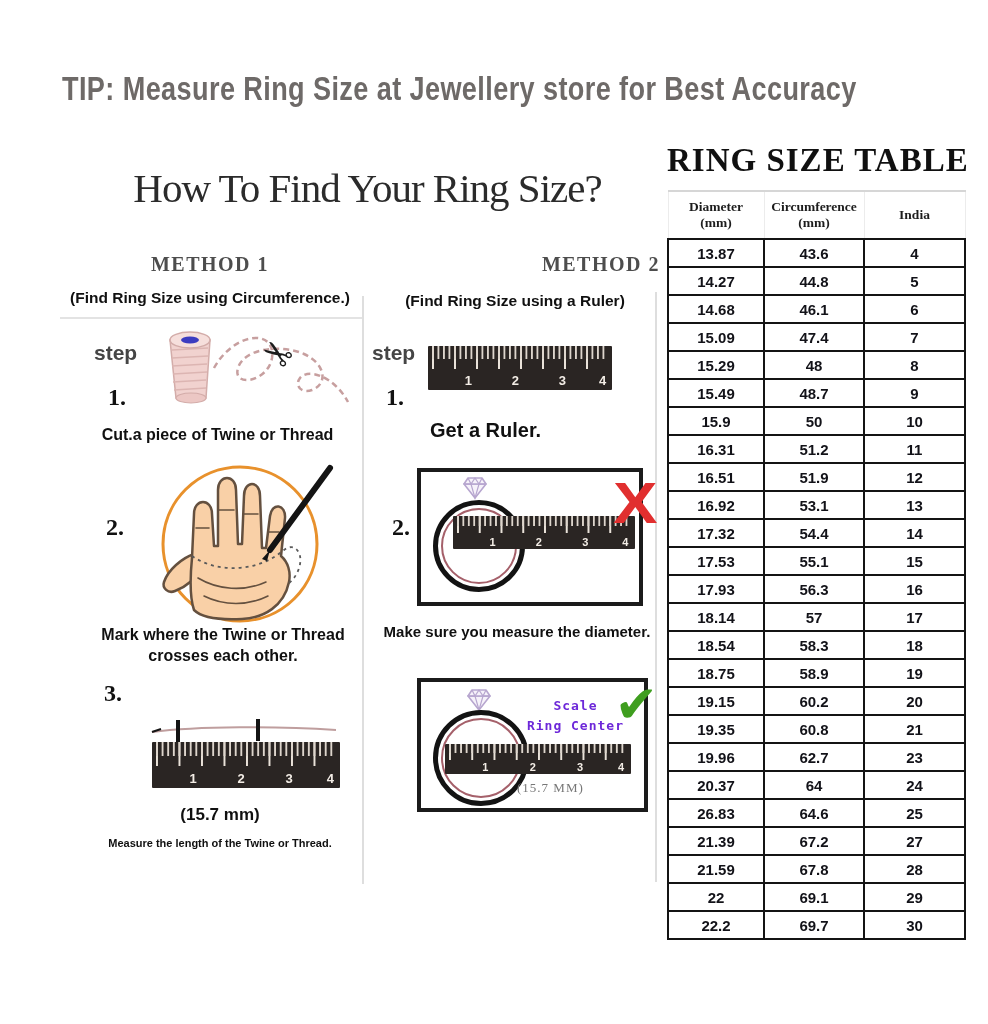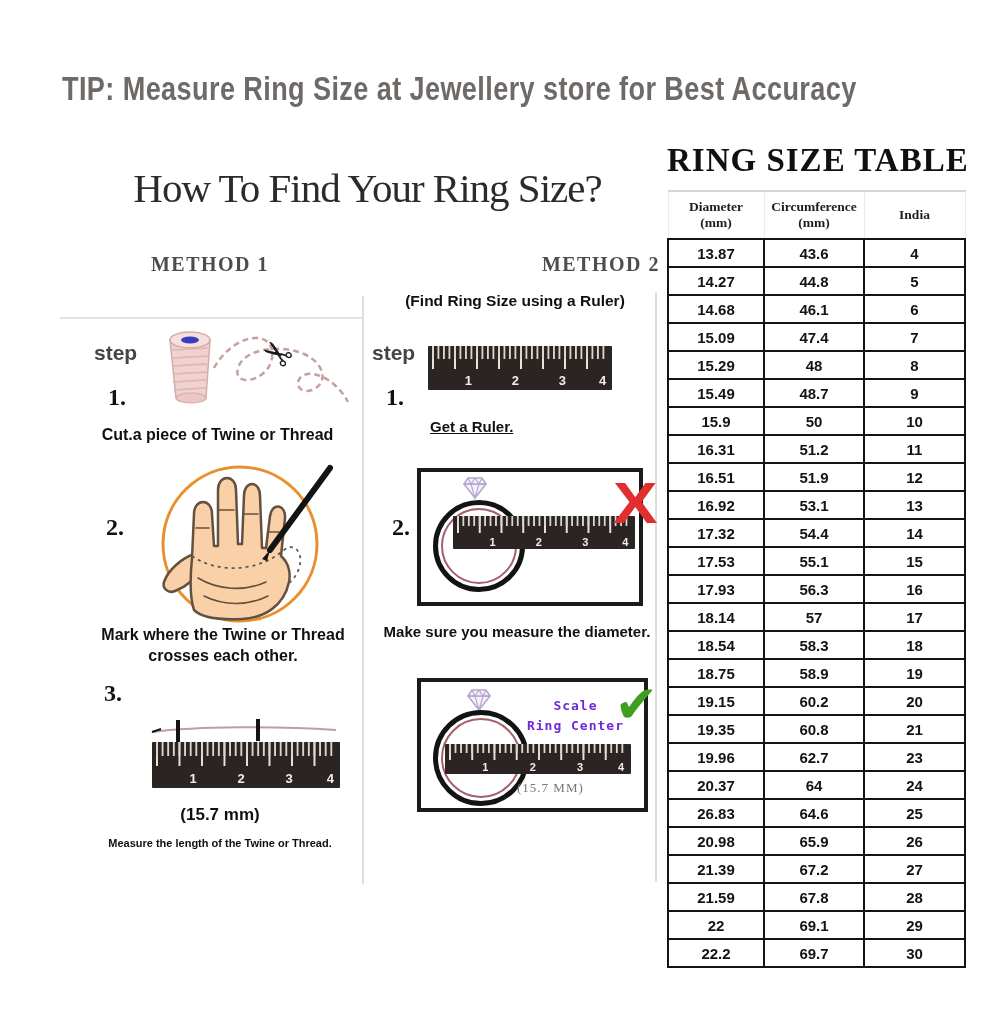--- a/index.html
+++ b/index.html
@@ -100,20 +100,21 @@
 <div id="canvas">
 
   <div class="abs tip-title">TIP: Measure Ring Size at Jewellery store for Best Accuracy</div>
   <div class="abs how-title">How To Find Your Ring Size?</div>
 
   <div class="abs divider-v" style="left:362px; top:296px; height:588px;"></div>
   <div class="abs divider-v" style="left:655px; top:292px; height:590px;"></div>
   <div class="abs divider-h" style="left:60px; top:317px; width:302px;"></div>
 
   <div class="abs method-title" style="left:60px; top:253px;">METHOD 1</div>
+  <div class="abs method-sub" style="left:60px; top:289px;">(Find Ring Size using Circumference.)</div>
 
   <div class="abs method-title" style="left:370px; top:253px; width:290px;text-align:right;">METHOD 2</div>
   <div class="abs method-sub" style="left:370px; top:292px; width:290px;">(Find Ring Size using a Ruler)</div>
 
   <div class="abs step-word" style="left:94px; top:341px;">step</div>
   <div class="abs step-no" style="left:108px; top:384px;">1.</div>
   <svg class="abs" style="left:158px; top:320px;" width="200" height="105" viewBox="0 0 200 105">
     <path d="M56,48 C76,12 118,8 114,38 C110,62 74,68 80,48 C86,28 124,24 146,34 C168,44 170,64 154,70 C144,74 136,66 142,58 C150,48 176,56 190,82" fill="none" stroke="#c79f9f" stroke-width="2.5" stroke-dasharray="6 4"></path>
     <path d="M12,20 L52,20 L48,78 L18,78 Z" fill="#f1d2cf" stroke="#d3aca9" stroke-width="1.5"></path>
     <path d="M14,30 L50,28 M14,38 L50,36 M14,46 L49,44 M15,54 L49,52 M15,62 L48,60 M16,70 L48,68" stroke="#dcb5b2" stroke-width="1.5" fill="none"></path>
@@ -125,21 +126,21 @@
   <div class="abs caption ctr" style="left:75px; top:424px; width:285px;">Cut.a piece of Twine or Thread</div>
 
   <div class="abs step-word" style="left:372px; top:341px;">step</div>
   <div class="abs step-no" style="left:386px; top:384px;">1.</div>
   <div class="ruler" style="left:428px; top:346px; width:184px; height:44px;">
     <span class="rnum" style="left:20%;">1</span>
     <span class="rnum" style="left:45.5%;">2</span>
     <span class="rnum" style="left:71%;">3</span>
     <span class="rnum" style="left:93%;">4</span>
   </div>
-  <div class="abs caption" style="left:430px; top:417px; font-size:15px;text-decoration:underline;">Get a Ruler.</div>
+  <div class="abs caption" style="left:430px; top:417px; font-size:20px;">Get a Ruler.</div>
 
   <div class="abs step-no" style="left:106px; top:514px;">2.</div>
   <svg class="abs" style="left:148px; top:458px;" width="190" height="170" viewBox="0 0 190 170">
     <circle cx="92" cy="86" r="77" fill="none" stroke="#e8912c" stroke-width="3"></circle>
     <g fill="#f9d0a7" stroke="#64503f" stroke-width="2.5" stroke-linejoin="round" stroke-linecap="round">
       <path d="M46,96 C34,100 20,112 16,124 C14,130 20,136 27,133 C40,128 50,118 56,108 Z"></path>
       <path d="M46,152 C42,140 42,120 44,100 L46,56 C46,40 64,40 64,56 L66,88 L70,88 L70,32 C70,16 88,16 88,32 L90,86 L94,86 L96,38 C96,22 112,22 112,38 L114,90 L118,90 L122,58 C124,44 138,46 137,60 L133,98 C140,104 143,114 141,124 C136,148 116,160 94,161 C74,162 54,160 46,152 Z"></path>
     </g>
     <g fill="none" stroke="#64503f" stroke-width="1.6" stroke-linecap="round">
       <path d="M48,70 h13 M71,52 h15 M96,56 h14 M120,74 h11"></path>
@@ -335,25 +336,20 @@
           <td>20.37</td>
           <td>64</td>
           <td>24</td>
         </tr>
         <tr>
           <td>26.83</td>
           <td>64.6</td>
           <td>25</td>
         </tr>
         <tr>
-          <td>20.98</td>
-          <td>65.9</td>
-          <td>26</td>
-        </tr>
-        <tr>
           <td>21.39</td>
           <td>67.2</td>
           <td>27</td>
         </tr>
         <tr>
           <td>21.59</td>
           <td>67.8</td>
           <td>28</td>
         </tr>
         <tr>

